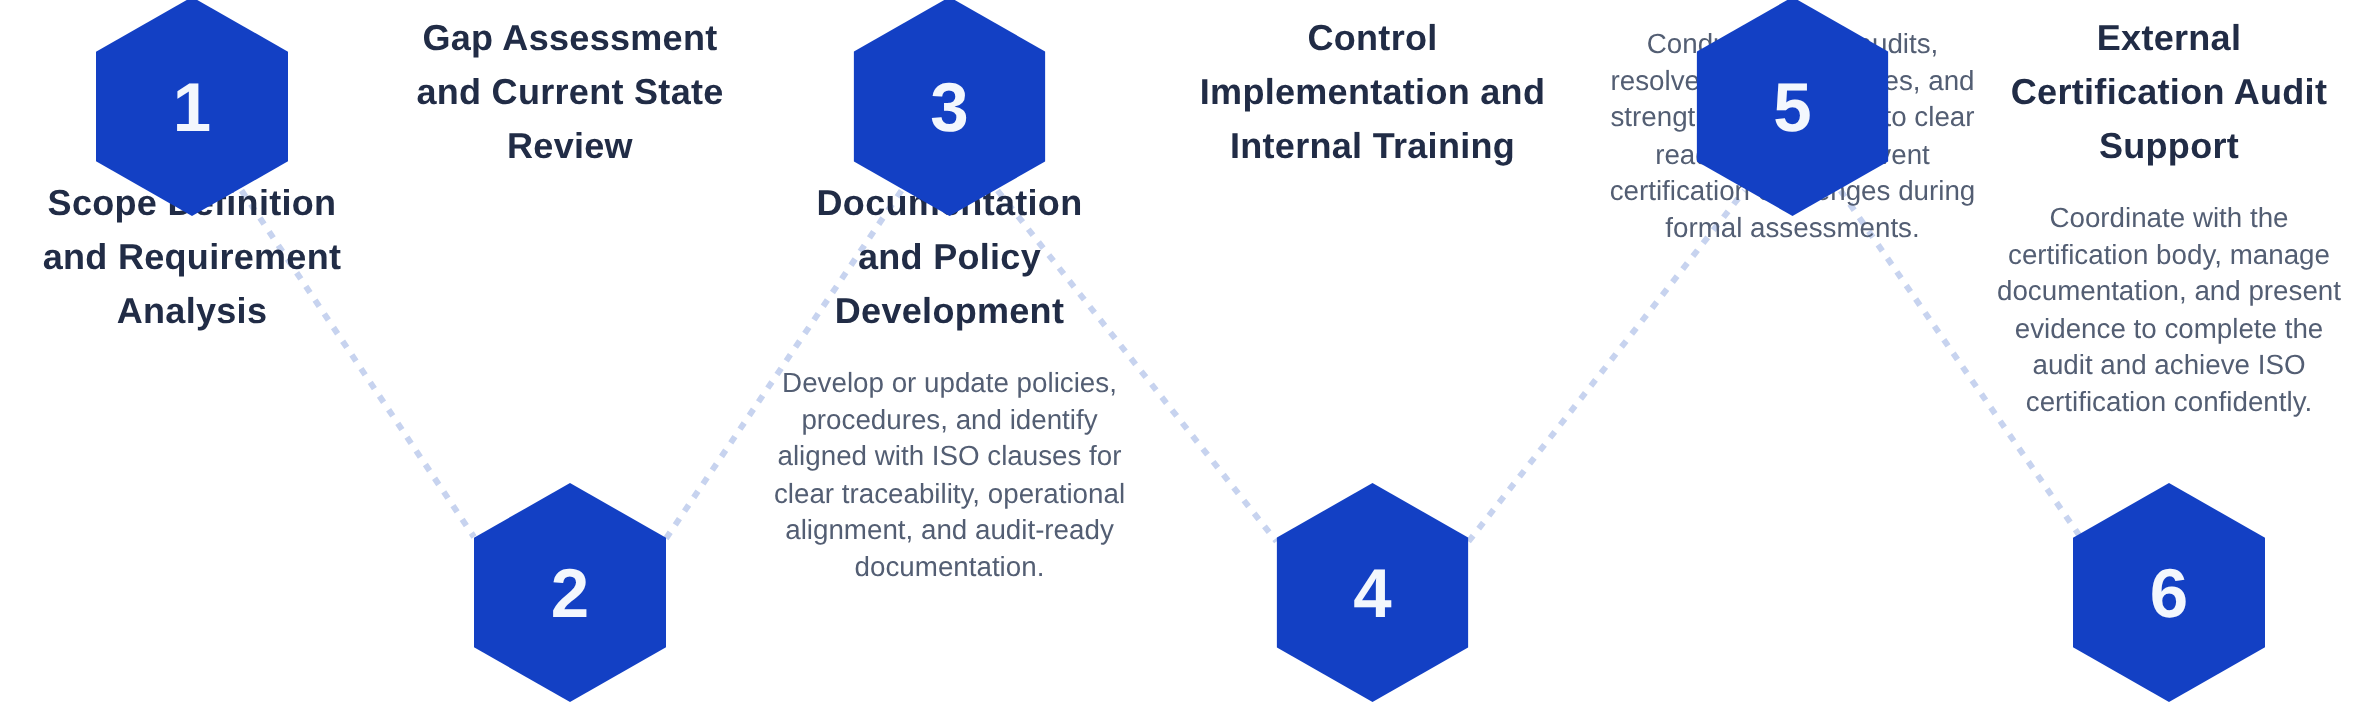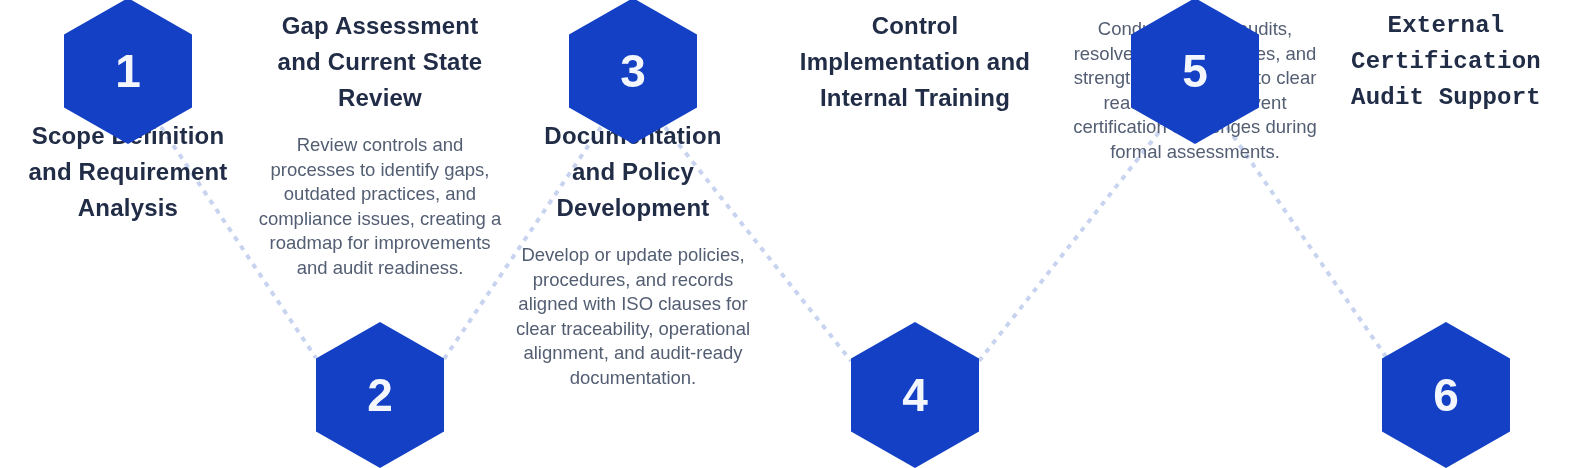--- a/index.html
+++ b/index.html
@@ -73,21 +73,21 @@
     line-height: 36px;
     letter-spacing: 0.2px;
   }
   .col.hex-top .title    { padding-top: 118px; }
   .col.hex-bottom .title { padding-top: 8px; }
   .col-1 .title { max-width: 222px; }
   .col-2 .title { max-width: 232px; }
   .col-3 .title { max-width: 212px; }
   .col-4 .title { max-width: 252px; }
   .col-5 .title { max-width: 242px; }
-  .col-6 .title { max-width: 242px; font-family: Liberation Mono, monospace; }
+  .col-6 .title { max-width: 242px; }
   .desc {
     margin: 17px auto 0;
     color: var(--description-gray);
     font-size: 18.5px;
     line-height: 24.5px;
     font-weight: 400;
     max-width: 256px;
   }
 </style>
 </head>
@@ -105,48 +105,48 @@
 
   <div class="col col-1 hex-top">
     <div class="hex">
       <span class="hex-number">1</span>
     </div>
     <h3 class="title">Scope Definition and Requirement Analysis</h3>
   </div>
 
   <div class="col col-2 hex-bottom">
     <h3 class="title">Gap Assessment and Current State Review</h3>
-    <p class="desc">Review controls and processes to identify gaps, outdated practices, and compliance issues, creating a roadmap for improvements and audit readiness.</p>
     <div class="hex">
       <span class="hex-number">2</span>
     </div>
   </div>
 
   <div class="col col-3 hex-top">
     <div class="hex">
       <span class="hex-number">3</span>
     </div>
     <h3 class="title">Documentation and Policy Development</h3>
-    <p class="desc">Develop or update policies, procedures, and records aligned with ISO clauses for clear traceability, operational alignment, and audit-ready documentation.</p>
+    <p class="desc">Develop or update policies, procedures, and identify aligned with ISO clauses for clear traceability, operational alignment, and audit-ready documentation.</p>
   </div>
 
   <div class="col col-4 hex-bottom">
     <h3 class="title">Control Implementation and Internal Training</h3>
     <div class="hex">
       <span class="hex-number">4</span>
     </div>
   </div>
 
   <div class="col col-5 hex-top">
     <div class="hex">
       <span class="hex-number">5</span>
     </div>
     <p class="desc">Conduct internal audits, resolve non-conformities, and strengthen processes to clear readiness and prevent certification challenges during formal assessments.</p>
   </div>
 
   <div class="col col-6 hex-bottom">
     <h3 class="title">External Certification Audit Support</h3>
+    <p class="desc">Coordinate with the certification body, manage documentation, and present evidence to complete the audit and achieve ISO certification confidently.</p>
     <div class="hex">
       <span class="hex-number">6</span>
     </div>
   </div>
 
 </div>
 
 </body></html>

